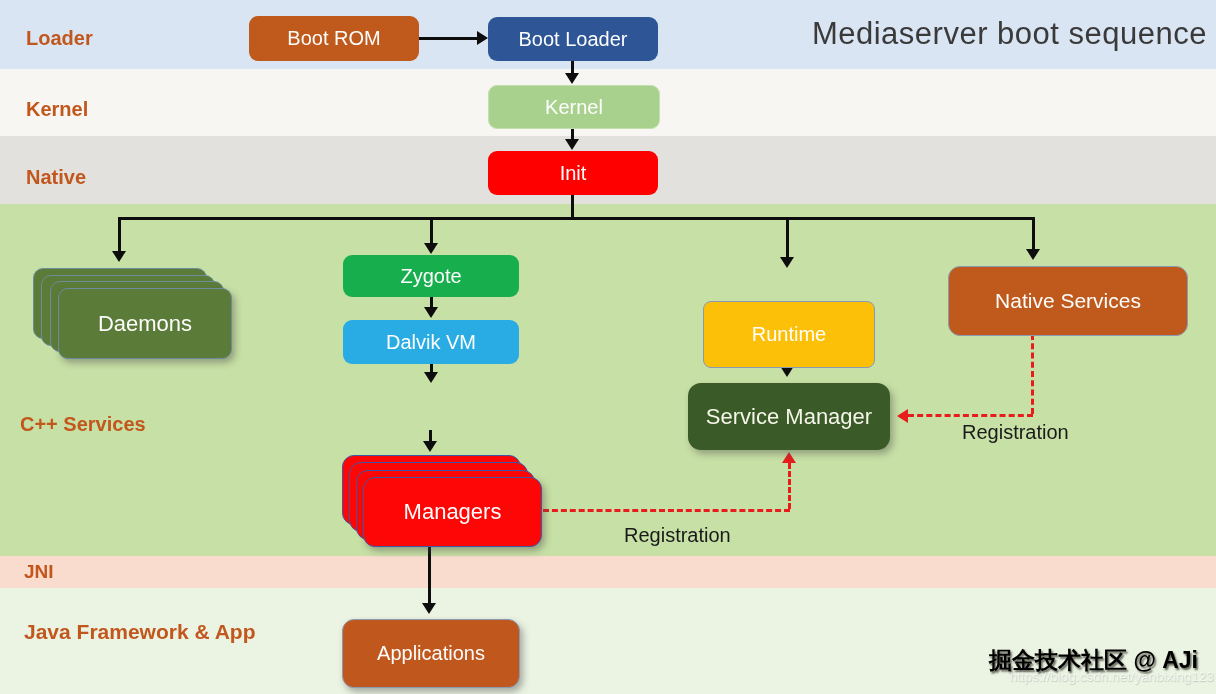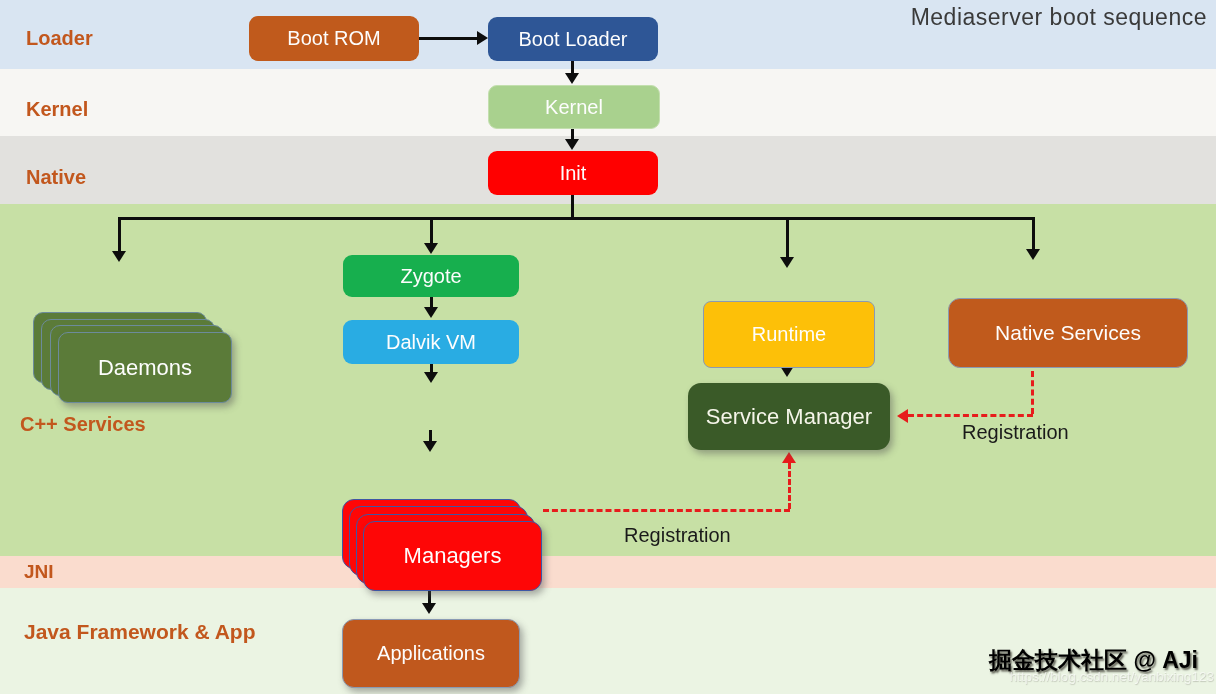--- a/index.html
+++ b/index.html
@@ -10,45 +10,45 @@
   .band{position:absolute;left:0;width:1216px;}
   .band-loader{top:0;height:69px;background:#D9E5F2;}
   .band-kernel{top:69px;height:67px;background:#F7F6F3;}
   .band-native{top:136px;height:68px;background:#E2E1DE;}
   .band-cpp{top:204px;height:352px;background:#C7E0A5;}
   .band-jni{top:556px;height:32px;background:#FADCCE;}
   .band-java{top:588px;height:106px;background:#EBF4E3;}
 
   .row-label{position:absolute;font-weight:700;color:#C2571D;font-size:20px;white-space:nowrap;}
 
-  .title{position:absolute;left:795px;top:4px;width:412px;text-align:right;
-         font-size:23px;font-weight:300;color:#3a3a3a;letter-spacing:.5px;white-space:nowrap;}
+  .title{position:absolute;left:795px;top:16px;width:412px;text-align:right;
+         font-size:31px;font-weight:300;color:#3a3a3a;letter-spacing:.5px;white-space:nowrap;}
 
   
   .node{position:absolute;display:flex;align-items:center;justify-content:center;
         color:#FDFDFD;font-size:20px;border-radius:9px;text-align:center;line-height:1.25;}
   .shadow{box-shadow:3px 4px 7px rgba(80,80,80,.45);}
 
   .n-bootrom{left:249px;top:16px;width:170px;height:45px;background:#C05A1C;}
   .n-bootloader{left:488px;top:17px;width:170px;height:44px;background:#2E5696;}
   .n-kernel{left:488px;top:85px;width:170px;height:42px;background:#A9D18E;border:1px solid #C3DFAE;}
   .n-init{left:488px;top:151px;width:170px;height:44px;background:#FF0000;}
   .n-zygote{left:343px;top:255px;width:176px;height:42px;background:#17AF4E;}
   .n-dalvik{left:343px;top:320px;width:176px;height:44px;background:#29ACE3;}
   .n-sysserver{left:343px;top:385px;width:176px;height:45px;background:#8FAADC;border:1px solid #8AA0D4;}
   .n-runtime{left:703px;top:273px;width:170px;height:65px;background:#FDC008;border:1.5px solid #8A9AB3;border-radius:8px;margin-top:28px;}
-  .n-natsvc{left:948px;top:266px;width:170px;height:68px;background:#C05A1C;border:1.5px solid #8A9AB3;border-radius:12px;font-size:21px;margin-top:32px;}
+  .n-natsvc{left:948px;top:266px;width:170px;height:68px;background:#C05A1C;border:1.5px solid #8A9AB3;border-radius:12px;font-size:21px;}
   .n-svcmgr{left:688px;top:383px;width:202px;height:67px;background:#3A5A28;border-radius:13px;color:#F5F5E9;font-size:22px;}
   .n-apps{left:342px;top:619px;width:176px;height:67px;background:#C0581D;border:1.5px solid #8A9AB3;border-radius:12px;}
 
   
   .stack{position:absolute;}
   .stack-daemons{left:33px;top:268px;width:200px;height:92px;}
   .stack-managers{left:342px;top:455px;width:201px;height:93px;padding-left:36px;}
-  .stack .layer{position:absolute;border-radius:10px;margin-top:44px;}
+  .stack .layer{position:absolute;border-radius:10px;}
   .stack-daemons .layer{width:172px;height:69px;background:#5B7B39;border:1.5px solid #6C8B9B;}
   .stack-managers .layer{width:177px;height:68px;background:#FE0606;border:1.5px solid #3D57A5;border-radius:12px;}
   .stack .front{display:flex;align-items:center;justify-content:center;color:#FDFDFD;font-size:22px;}
 
   
   .vline{position:absolute;width:3px;background:#0d0d0d;}
   .hline{position:absolute;height:3px;background:#0d0d0d;}
   .ah-down{position:absolute;width:0;height:0;border-left:7px solid transparent;border-right:7px solid transparent;border-top:11px solid #0d0d0d;}
   .ah-right{position:absolute;width:0;height:0;border-top:7px solid transparent;border-bottom:7px solid transparent;border-left:11px solid #0d0d0d;}
 

